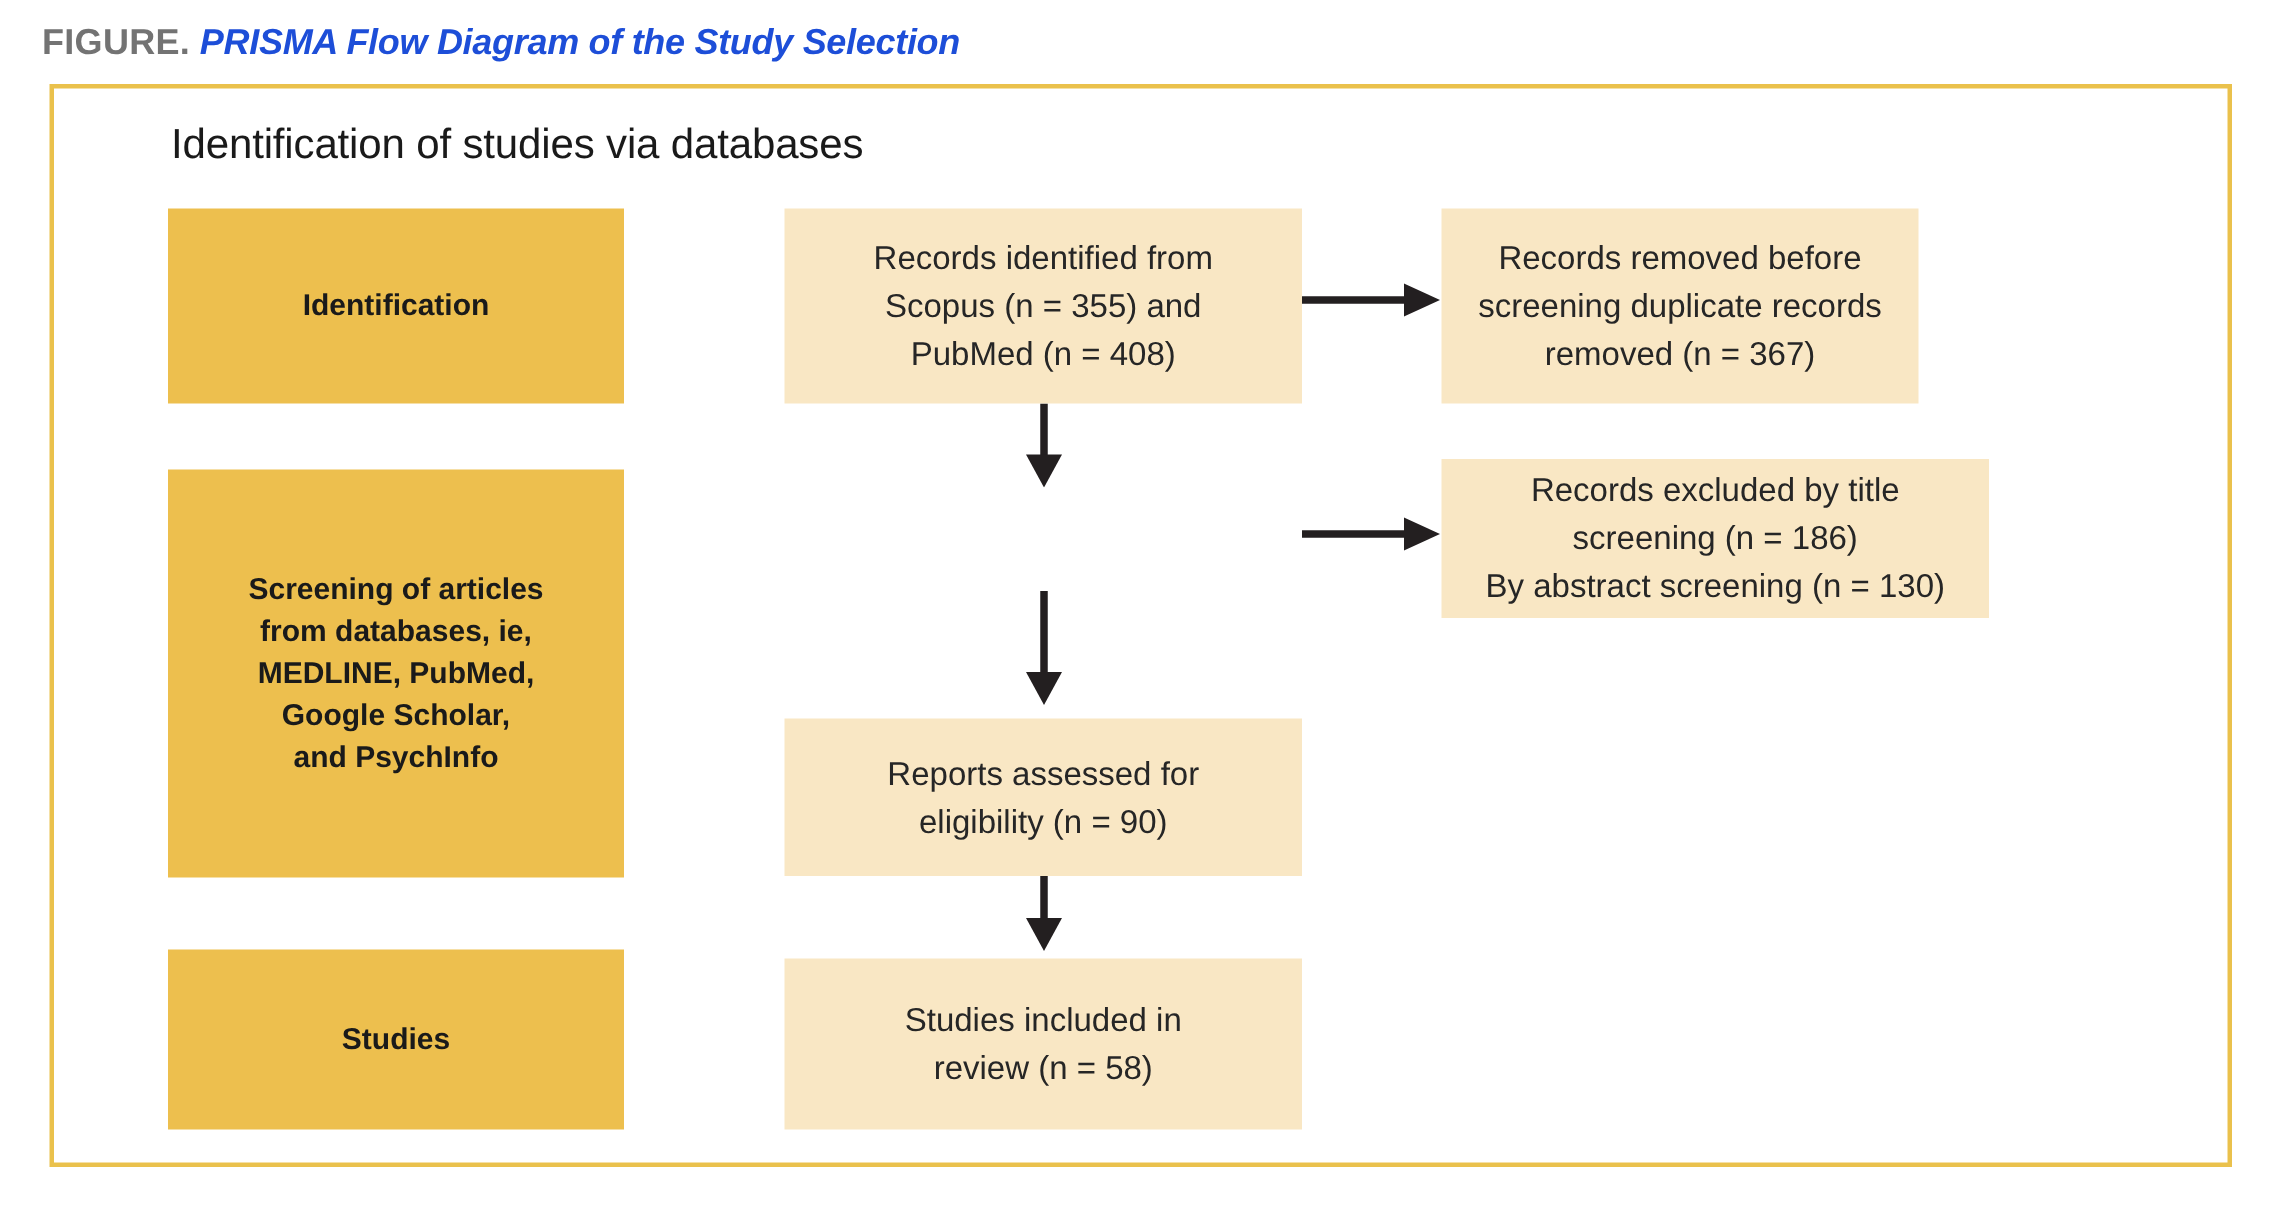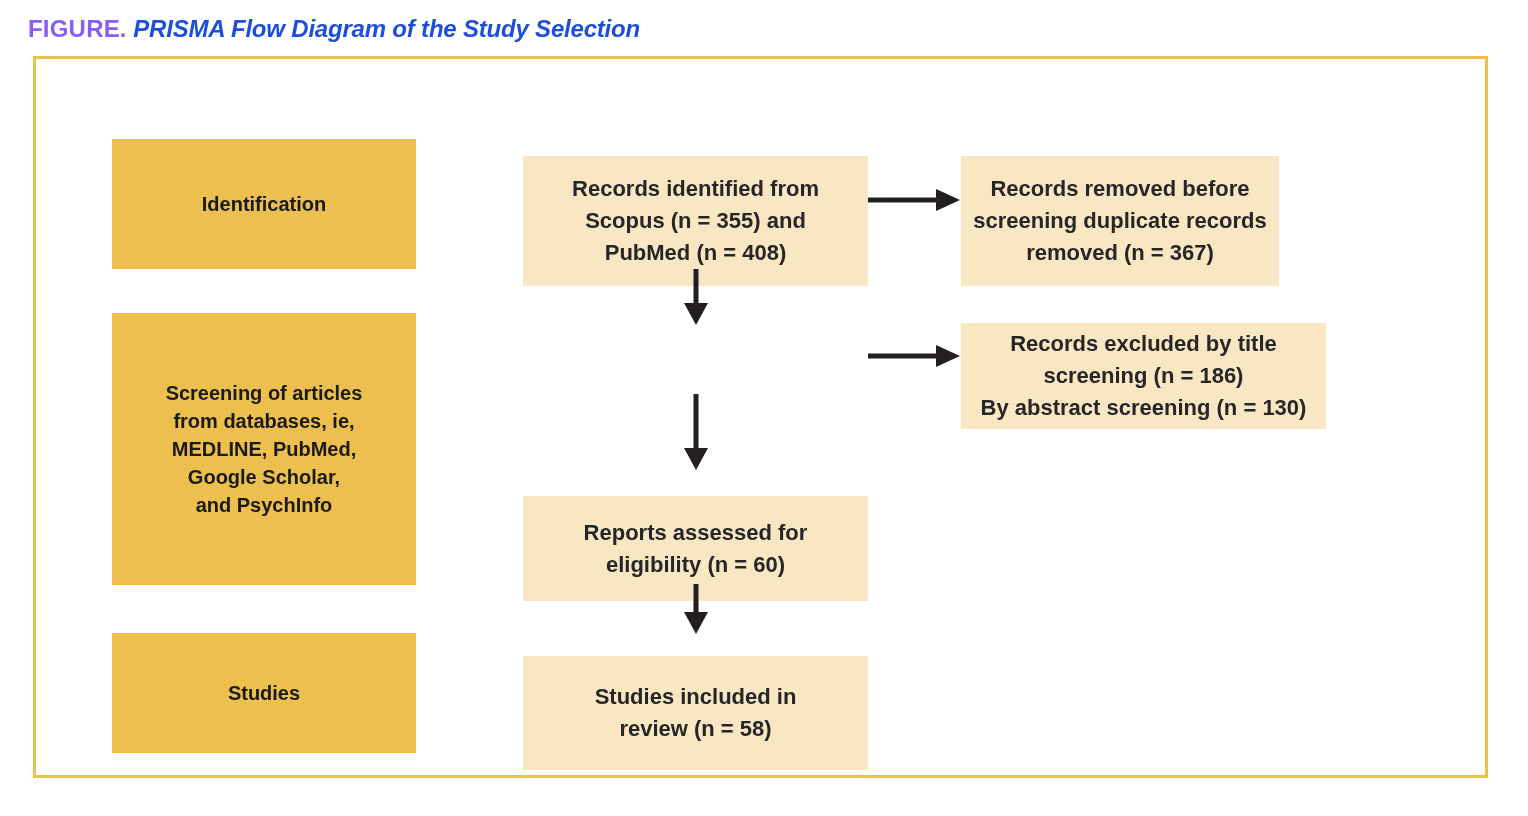--- a/index.html
+++ b/index.html
@@ -26,21 +26,21 @@
     position: absolute;
     left: 28px;
     top: 14px;
     font-size: 24px;
     font-weight: bold;
     letter-spacing: -0.2px;
     white-space: nowrap;
     line-height: 30px;
   }
   .figure-caption .fig-label {
-    color: #8b5cf6;
+    color: #737373;
     font-family: "Liberation Sans Narrow", "Liberation Sans", sans-serif;
     font-weight: bold;
     letter-spacing: 0.2px;
   }
   .figure-caption .fig-title {
     color: #1d4ed8;
     font-family: "Liberation Sans Narrow", "Liberation Sans", sans-serif;
     font-weight: bold;
     font-style: italic;
   }
@@ -92,27 +92,26 @@
 
   
   .flow-box {
     position: absolute;
     background: #f9e7c4;
     display: flex;
     align-items: center;
     justify-content: center;
     text-align: center;
     color: #262626;
-    font-weight: bold;
+    font-weight: normal;
     font-size: 22px;
     line-height: 32px;
     box-sizing: border-box;
     padding: 4px 12px;
     white-space: pre-line;
-    margin-top: 17px;
   }
   .flow-identified  { left: 523px; top: 139px; width: 345px; height: 130px; }
   .flow-removed     { left: 961px; top: 139px; width: 318px; height: 130px; }
   .flow-screened    { left: 523px; top: 324px; width: 345px; height: 70px; }
   .flow-excluded    { left: 961px; top: 306px; width: 365px; height: 106px; }
   .flow-eligibility { left: 523px; top: 479px; width: 345px; height: 105px; }
   .flow-included    { left: 523px; top: 639px; width: 345px; height: 114px; }
 
   
   .arrow { position: absolute; }
@@ -129,40 +128,41 @@
 
 <div class="page">
 
   <div class="figure-caption">
     <span class="fig-label">FIGURE.</span>
     <span class="fig-title">PRISMA Flow Diagram of the Study Selection</span>
   </div>
 
   <div class="frame"></div>
 
+  <div class="section-heading">Identification of studies via databases</div>
 
   <div class="stage-box stage-identification">Identification</div>
   <div class="stage-box stage-screening">Screening of articles
 from databases, ie,
 MEDLINE, PubMed,
 Google Scholar,
 and PsychInfo</div>
   <div class="stage-box stage-included">Studies</div>
 
   <div class="flow-box flow-identified">Records identified from
 Scopus (n = 355) and
 PubMed (n = 408)</div>
   <div class="flow-box flow-removed">Records removed before
 screening duplicate records
 removed (n = 367)</div>
   <div class="flow-box flow-excluded">Records excluded by title
 screening (n = 186)
 By abstract screening (n = 130)</div>
   <div class="flow-box flow-eligibility">Reports assessed for
-eligibility (n = 60)</div>
+eligibility (n = 90)</div>
   <div class="flow-box flow-included">Studies included in
 review (n = 58)</div>
 
   <div class="arrow arrow-h1">
     <svg width="92" height="30" viewBox="0 0 92 30">
       <line x1="0" y1="15" x2="72" y2="15" stroke="#231f20" stroke-width="5"></line>
       <polygon points="68,4 92,15 68,26" fill="#231f20"></polygon>
     </svg>
   </div>
 

